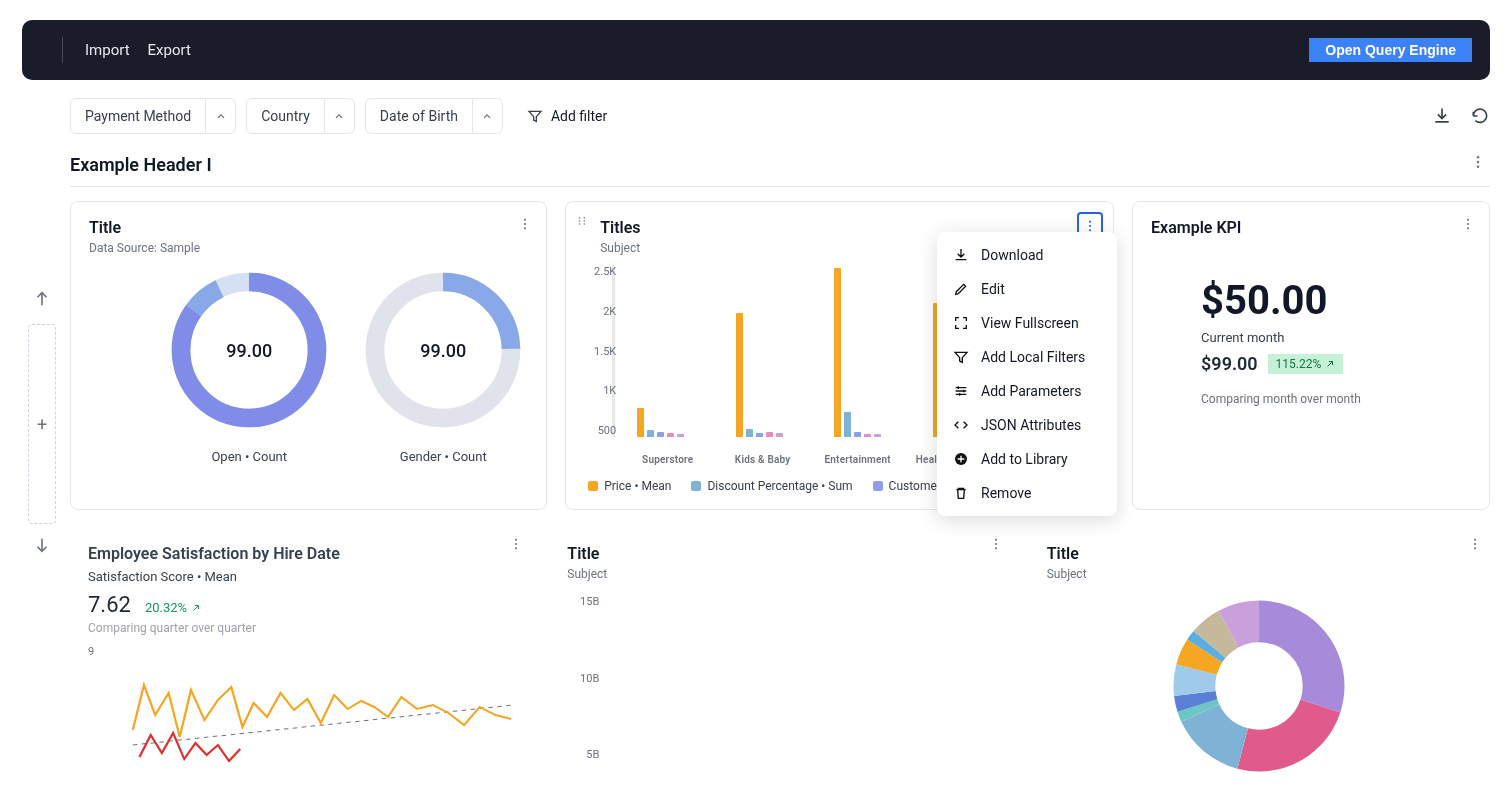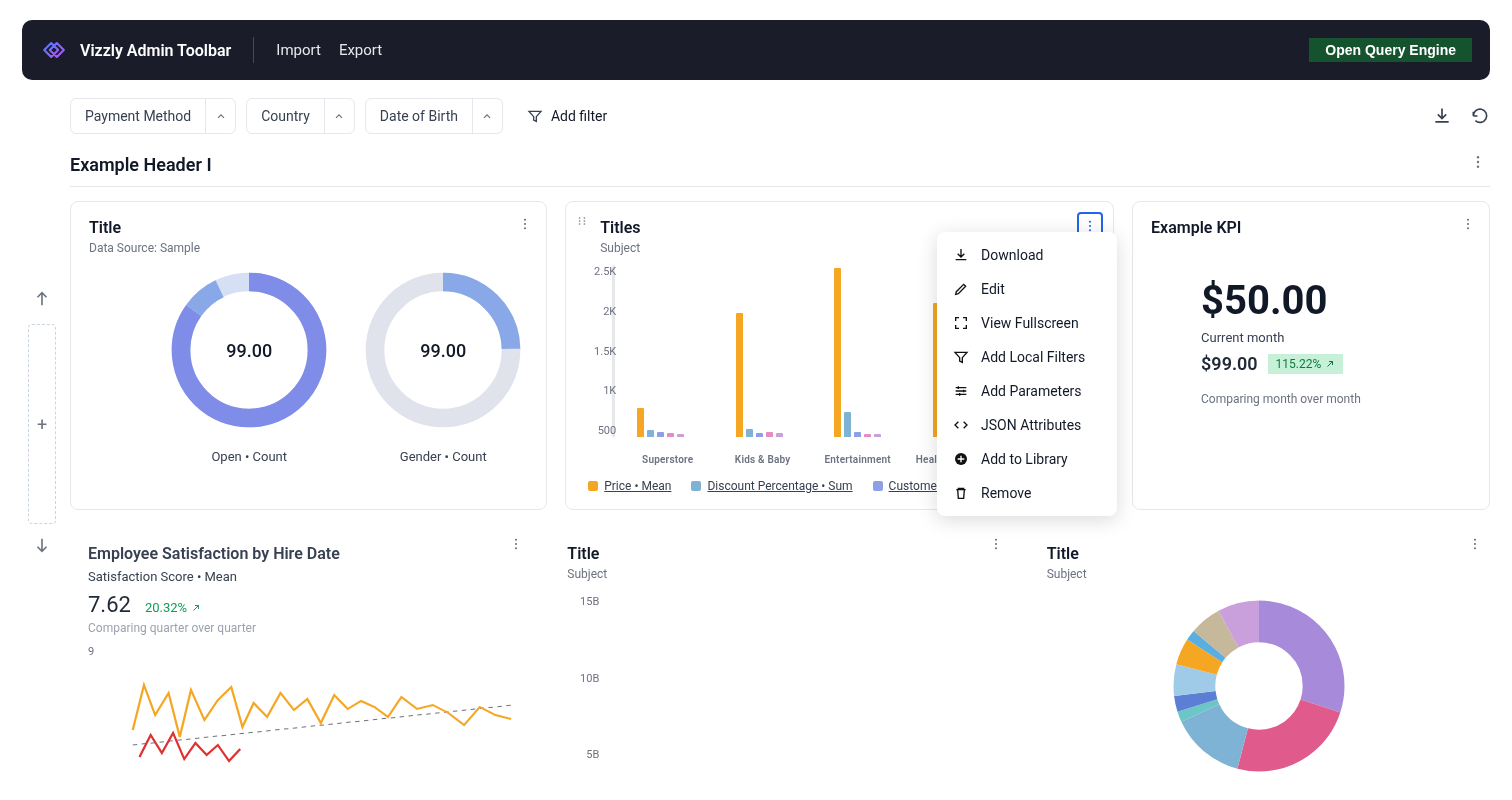--- a/index.html
+++ b/index.html
@@ -6,21 +6,21 @@
     body { font-family: -apple-system, BlinkMacSystemFont, "Segoe UI", Roboto, sans-serif; background: #fff; color: #1f2937; width: 1512px; height: 800px; overflow: hidden; }
 
     
     .toolbar { background: #1a1d29; border-radius: 10px; margin: 20px 22px 0 22px; height: 60px; display: flex; align-items: center; padding: 0 18px; color: #fff; }
     .logo { display: flex; align-items: center; gap: 12px; }
     .logo-mark { width: 28px; height: 28px; }
     .toolbar-title { font-size: 16px; font-weight: 600; }
     .toolbar-divider { width: 1px; height: 26px; background: rgba(255,255,255,0.2); margin: 0 22px; }
     .toolbar-link { color: #e5e7eb; font-size: 15px; margin-right: 18px; cursor: pointer; }
     .spacer { flex: 1; }
-    .btn-primary { background: #14532d; color: #fff; border: none; border-radius: 0; padding: 4px 16px; font-size: 14px; font-weight: 600; cursor: pointer; }
+    .btn-primary { background: #3b82f6; color: #fff; border: none; border-radius: 0; padding: 4px 16px; font-size: 14px; font-weight: 600; cursor: pointer; }
 
     
     .content-wrap { padding: 0 22px 0 22px; position: relative; }
     .filters-row { display: flex; align-items: center; gap: 10px; padding: 18px 0 16px 48px; }
     .filter-pill { display: flex; align-items: center; border: 1px solid #e5e7eb; border-radius: 6px; height: 36px; font-size: 14px; color: #374151; background: #fff; }
     .filter-pill .label { padding: 0 14px; }
     .filter-pill .chev { border-left: 1px solid #e5e7eb; width: 30px; height: 36px; display: flex; align-items: center; justify-content: center; }
     .add-filter { display: flex; align-items: center; gap: 8px; margin-left: 14px; font-size: 14px; color: #111827; cursor: pointer; }
     .add-filter svg { stroke: #374151; }
     .right-icons { margin-left: auto; display: flex; gap: 18px; align-items: center; color: #374151; }
@@ -54,21 +54,21 @@
     .donut-label { margin-top: 14px; font-size: 13px; color: #374151; }
 
     
     .bar-chart { position: relative; height: 200px; margin-top: 8px; margin-left: 36px; }
     .y-axis { position: absolute; left: -34px; top: 0; bottom: 28px; display: flex; flex-direction: column; justify-content: space-between; font-size: 11px; color: #6b7280; text-align: right; width: 30px; }
     .plot-area { position: absolute; left: 0; right: 0; top: 0; bottom: 28px; display: flex; align-items: flex-end; gap: 18px; }
     .bar-group { flex: 1; display: flex; align-items: flex-end; justify-content: center; gap: 3px; height: 100%; }
     .bar { width: 7px; border-radius: 1px 1px 0 0; }
     .x-axis { position: absolute; left: 0; right: 0; bottom: 0; display: flex; }
     .x-label { flex: 1; text-align: center; font-size: 10px; color: #6b7280; font-weight: 600; letter-spacing: 0.02em; }
-    .legend { display: flex; gap: 20px; margin-top: 14px; font-size: 12px; color: #374151; flex-wrap: wrap; text-decoration: underline; }
+    .legend { display: flex; gap: 20px; margin-top: 14px; font-size: 12px; color: #374151; flex-wrap: wrap; }
     .legend-item { display: flex; align-items: center; gap: 6px; }
     .swatch { width: 10px; height: 10px; border-radius: 2px; }
     .side-bar-track { position: absolute; left: -8px; top: 0; bottom: 28px; width: 3px; background: #e5e7eb; border-radius: 2px; }
     .drag-handle { position: absolute; top: 10px; left: 10px; color: #9ca3af; cursor: move; }
 
     
     .popover { position: absolute; top: 30px; right: -4px; background: #fff; border-radius: 8px; box-shadow: 0 4px 20px rgba(0,0,0,0.15); padding: 6px 0; width: 180px; z-index: 100; }
     .popover-item { display: flex; align-items: center; gap: 12px; padding: 9px 16px; font-size: 14px; color: #111827; cursor: pointer; }
     .popover-item svg { width: 16px; height: 16px; flex-shrink: 0; }
 
@@ -96,32 +96,20 @@
     .stacked-bars { display: flex; align-items: flex-end; gap: 14px; height: 100%; }
     .stacked-col { width: 40px; display: flex; flex-direction: column-reverse; }
     .seg { width: 100%; }
 
     .multi-donut-wrap { display: flex; justify-content: center; margin-top: 10px; }
   </style>
 </head>
 <body>
 
 <div class="toolbar">
-  <div class="logo">
-    <svg class="logo-mark" viewBox="0 0 40 40">
-      <defs>
-          <linearGradient id="g1" x1="0" y1="0" x2="1" y2="1">
-            <stop offset="0" stop-color="#4f7cff"></stop>
-            <stop offset="1" stop-color="#b84fff"></stop>
-          </linearGradient>
-        </defs>
-      <path d="M6 20 L16 10 L26 20 L16 30 Z M14 20 L24 10 L34 20 L24 30 Z" fill="none" stroke="url(#g1)" stroke-width="3" stroke-linejoin="round"></path>
-    </svg>
-    <span class="toolbar-title">Vizzly Admin Toolbar</span>
-  </div>
   <div class="toolbar-divider"></div>
   <span class="toolbar-link">Import</span>
   <span class="toolbar-link">Export</span>
   <div class="spacer"></div>
   <button class="btn-primary">Open Query Engine</button>
 </div>
 
 <div class="content-wrap">
 
   <div class="filters-row">

